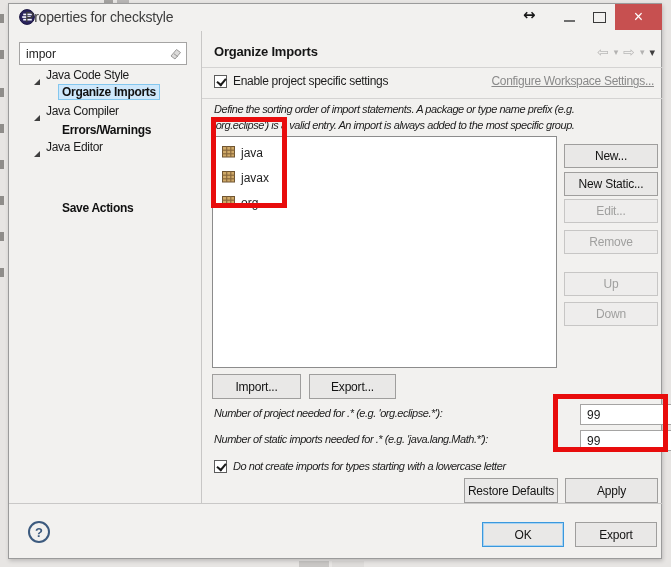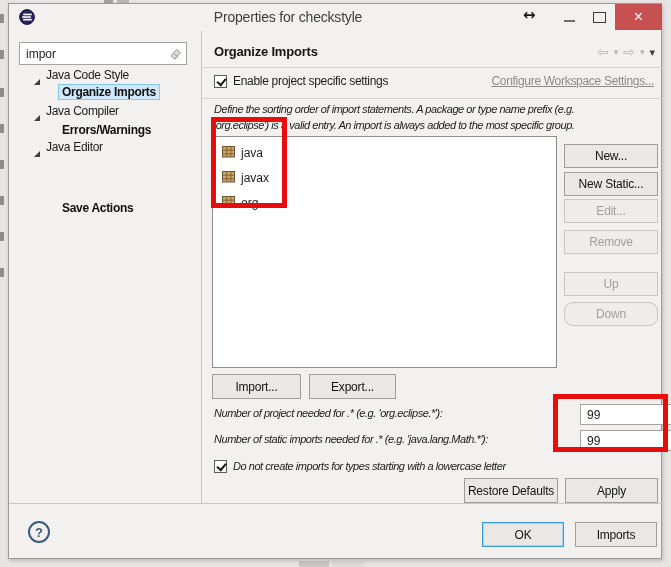--- a/index.html
+++ b/index.html
@@ -15,21 +15,21 @@
 
   
   #dialog{
     position:absolute;left:8px;top:3px;width:654px;height:556px;
     background:#f2f1ef;border:1px solid #9b9b9b;box-sizing:border-box;
     box-shadow:1px 2px 4px rgba(0,0,0,.18);
   }
   
   .titlebar{position:absolute;left:0;top:0;width:100%;height:27px;}
   .win-title{
-    position:absolute;left:16px;right:110px;top:5px;text-align:center;
+    position:absolute;left:16px;right:110px;top:5px;text-align:left;
     font-size:14px;color:#3d3d3d;letter-spacing:-0.2px;
   }
   .close-btn{
     position:absolute;left:606px;top:0;width:47px;height:26px;
     background:#c75050;color:#fff;display:flex;align-items:center;justify-content:center;
     font-size:16px;cursor:default;
   }
   .max-btn{position:absolute;left:584px;top:8px;width:11px;height:9px;border:1.5px solid #3a3a3a;background:transparent;}
   .min-btn{position:absolute;left:555px;top:16px;width:11px;height:2px;background:#6e6e6e;}
   .resize-icon{position:absolute;left:514px;top:2px;font-family:"DejaVu Sans",sans-serif;font-size:15px;font-weight:bold;color:#161616;}
@@ -234,21 +234,21 @@
         </span>
         <span>org</span>
       </div>
     </div>
 
     <div class="btn" style="left:555px;top:140px;width:94px;height:24px;">New...</div>
     <div class="btn" style="left:555px;top:168px;width:94px;height:24px;">New Static...</div>
     <div class="btn disabled" style="left:555px;top:195px;width:94px;height:24px;">Edit...</div>
     <div class="btn disabled" style="left:555px;top:226px;width:94px;height:24px;">Remove</div>
     <div class="btn disabled" style="left:555px;top:268px;width:94px;height:24px;">Up</div>
-    <div class="btn disabled" style="left:555px;top:298px;width:94px;height:24px;border-radius:9px;">Down</div>
+    <div class="btn disabled" style="left:555px;top:298px;width:94px;height:24px;">Down</div>
 
     <div class="btn" style="left:203px;top:370px;width:89px;height:25px;">Import...</div>
     <div class="btn" style="left:300px;top:370px;width:87px;height:25px;">Export...</div>
 
     <div class="abs txt-sm" style="left:205px;top:403px;">Number of project needed for .* (e.g. 'org.eclipse.*'):</div>
     <input class="num-field" style="left: 555px; top: 400px;" type="text" value="99">
 
     <div class="abs txt-sm" style="left:205px;top:429px;">Number of static imports needed for .* (e.g. 'java.lang.Math.*'):</div>
     <input class="num-field" style="left: 555px; top: 426px;" type="text" value="99">
 
@@ -258,19 +258,19 @@
     <div class="abs txt-sm" style="left:224px;top:456px;">Do not create imports for types starting with a lowercase letter</div>
 
     <div class="btn" style="left:455px;top:474px;width:94px;height:25px;">Restore Defaults</div>
     <div class="btn" style="left:556px;top:474px;width:93px;height:25px;">Apply</div>
 
     <div class="sep-h" style="left:0;top:499px;width:654px;background:#c9c8c7;"></div>
     <div class="help-btn">
       <span>?</span>
     </div>
     <div class="btn default" style="left:473px;top:518px;width:82px;height:25px;">OK</div>
-    <div class="btn" style="left:566px;top:518px;width:82px;height:25px;">Imports</div>
+    <div class="btn" style="left:566px;top:518px;width:82px;height:25px;">Export</div>
   </div>
 
   <div class="red-annot" style="left:211px;top:117px;width:76px;height:91px;"></div>
   <div class="red-annot" style="left:553px;top:394px;width:115px;height:58px;"></div>
 
 </div>
 
 </body></html>

